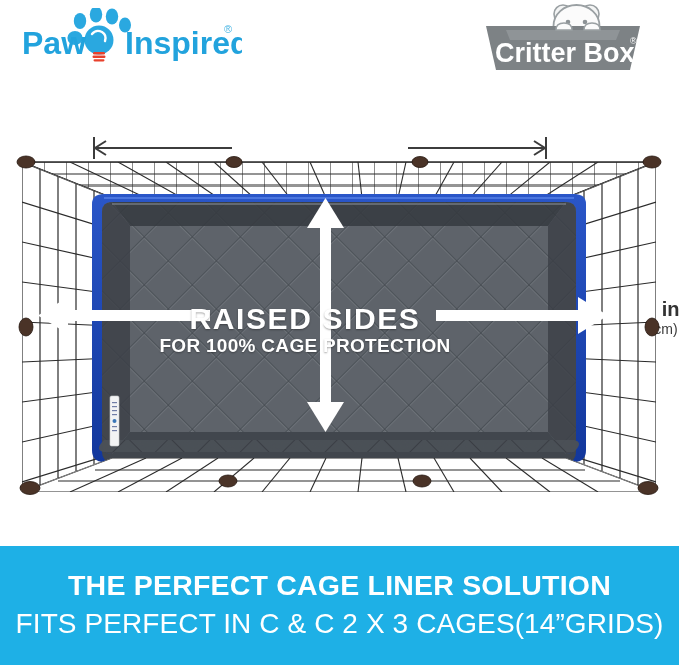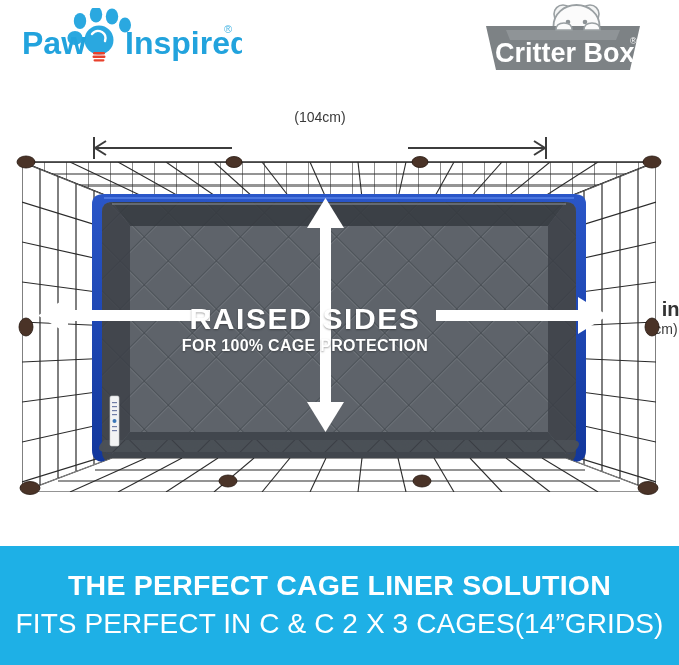--- a/index.html
+++ b/index.html
@@ -56,21 +56,21 @@
   .callout {
     position: absolute; left: 0; top: 302px; width: 610px; height: 60px;
     text-align: center; pointer-events: none;
   }
   .callout .t1 {
     display: block; color: #fff; font-weight: bold; font-size: 30px;
     letter-spacing: 1.6px; line-height: 34px;
     text-shadow: 0 1px 2px rgba(0,0,0,.35);
   }
   .callout .t2 {
-    display: block; color: #fff; font-weight: bold; font-size: 16px;
+    display: block; color: #fff; font-weight: bold; font-size: 19px;
     letter-spacing: 0.3px; line-height: 20px;
     text-shadow: 0 1px 2px rgba(0,0,0,.35);
   }
 
   
   .banner {
     position: absolute; left: 0; top: 546px; width: 679px; height: 119px;
     background: #1eb0e6; text-align: center;
   }
   .banner .line1 {
@@ -144,21 +144,20 @@
     <g stroke="#3c3c3c" stroke-width="2" fill="none">
       <line x1="2" y1="2" x2="2" y2="24"></line>
       <line x1="454" y1="2" x2="454" y2="24"></line>
       <line x1="2" y1="13" x2="140" y2="13"></line>
       <line x1="316" y1="13" x2="454" y2="13"></line>
       <polyline points="14,6 3,13 14,20"></polyline>
       <polyline points="442,6 453,13 442,20"></polyline>
     </g>
   </svg>
   <div class="dim-w-label">
-    <span class="small">(104cm)</span>
   </div>
 </div>
 
 <div class="dim-right">
   <svg class="dline" width="30" height="282" viewBox="0 0 30 282">
     <g stroke="#3c3c3c" stroke-width="2" fill="none">
       <line x1="4" y1="2" x2="26" y2="2"></line>
       <line x1="4" y1="280" x2="26" y2="280"></line>
       <line x1="15" y1="2" x2="15" y2="96"></line>
       <line x1="15" y1="188" x2="15" y2="280"></line>

